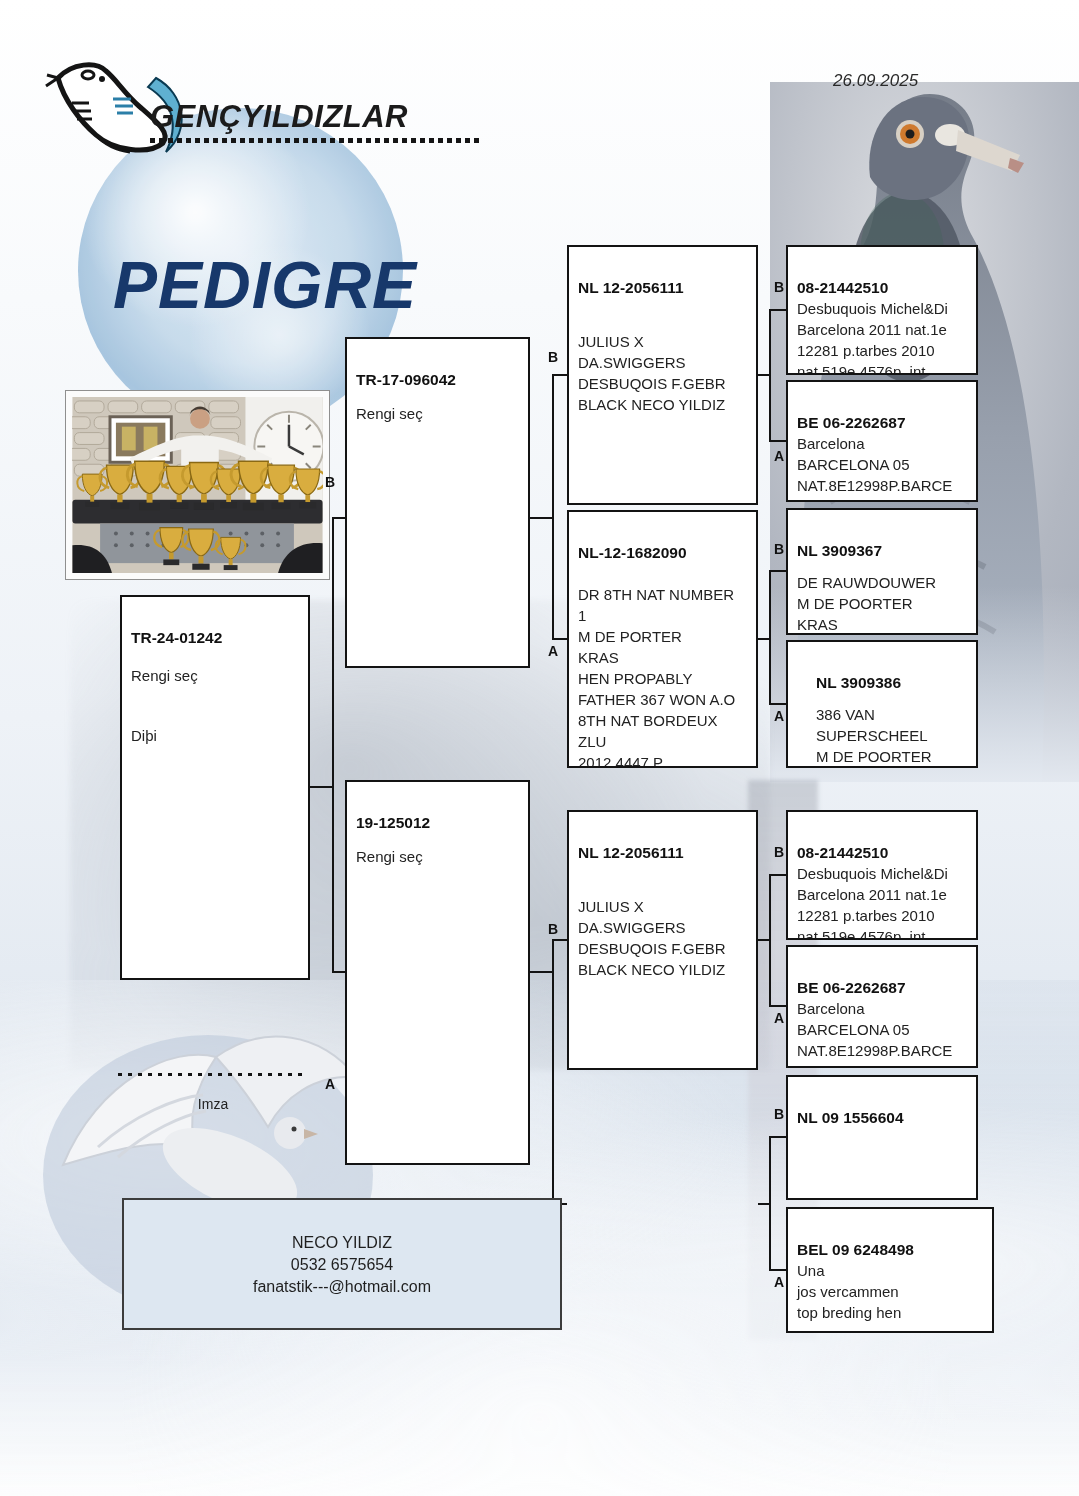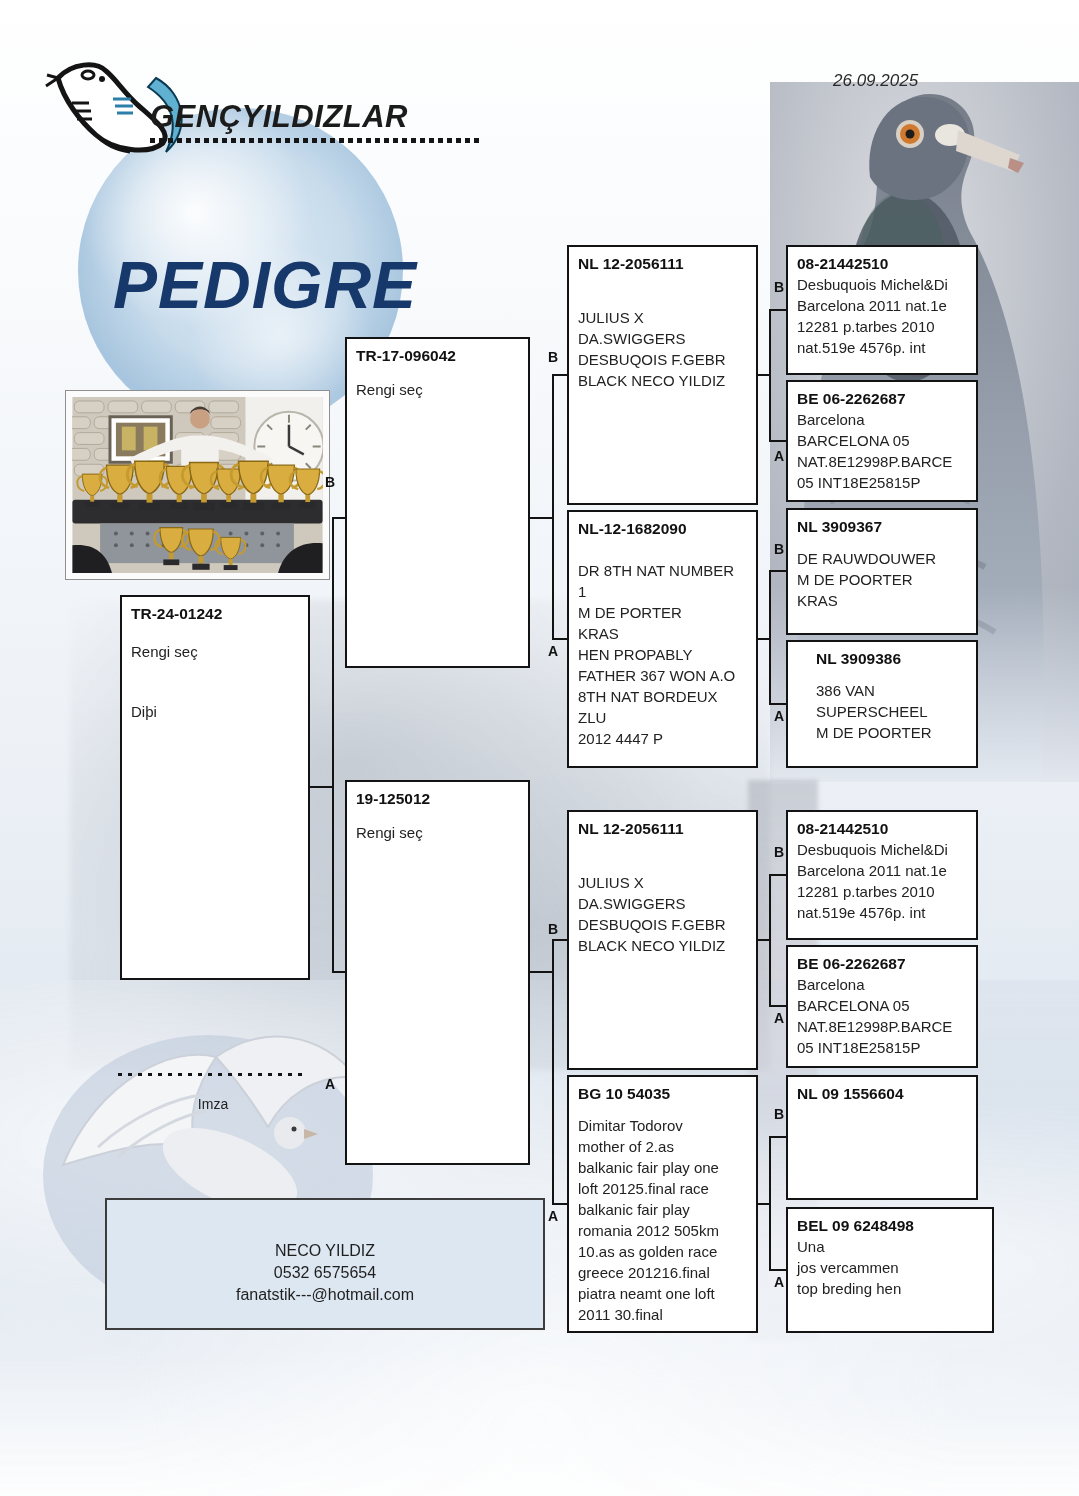--- a/index.html
+++ b/index.html
@@ -38,21 +38,21 @@
     background:repeating-linear-gradient(90deg,#151515 0 5px,transparent 5px 9px); }
   .date-text { position:absolute; left:833px; top:71px; font-size:17px; font-style:italic; color:#2a2a2a; }
   .page-title { position:absolute; left:113px; top:247px; font-size:66px; font-weight:bold; font-style:italic;
     color:#17386b; letter-spacing:1px; }
   
   .photo-frame { position:absolute; left:65px; top:390px; width:265px; height:190px;
     background:#fbfbfb; border:1px solid #8f8f8f; padding:6px; }
   .photo-frame svg { width:100%; height:100%; display:block; }
   
   .pbox { position:absolute; background:#fff; border:2px solid #131313; padding:8px 9px; overflow:hidden; }
-  .pbox-title { font-size:15.5px; font-weight:bold; color:#111; white-space:pre; }
+  .pbox-title { font-size:15.5px; font-weight:bold; color:#111; white-space:pre;margin-top:24px; }
   .pbox-body { font-size:15px; line-height:21px; color:#222; white-space:pre-line; }
   .mt-lg .pbox-body { margin-top:34px; }
   .mt-md .pbox-body { margin-top:22px; }
   .mt-sm .pbox-body { margin-top:12px; }
   .mt-xs .pbox-body { margin-top:14px; }
   .mt-0  .pbox-body { margin-top:1px; }
   .lh-wide .pbox-body { line-height:30px; }
   .b-g1   { left:120px; top:595px;  width:190px; height:385px; }
   .b-g2a  { left:345px; top:337px;  width:185px; height:331px; }
   .b-g2b  { left:345px; top:780px;  width:185px; height:385px; }
@@ -69,22 +69,22 @@
   .b-g4g  { left:786px; top:1075px; width:192px; height:125px; }
   .b-g4h  { left:786px; top:1207px; width:208px; height:126px; }
   
   .ln { position:absolute; background:#131313; }
   .ln.h { height:2px; } .ln.v { width:2px; }
   .clabel { position:absolute; width:16px; text-align:center; font-size:14px; font-weight:bold; color:#111; }
   
   .sig-line { position:absolute; left:118px; top:1073px; width:190px; height:3px;
     background:repeating-linear-gradient(90deg,#151515 0 4px,transparent 4px 10px); }
   .sig-label { position:absolute; left:118px; top:1096px; width:190px; text-align:center; font-size:14px; color:#222; }
-  .contact-box { position:absolute; left:105px; top:1198px; width:440px; height:132px;
-    background:#dde7f1; border:2px solid #3c3c3c; text-align:center; padding-top:40px; }
+  .contact-box { position:absolute; left:122px; top:1198px; width:440px; height:132px;
+    background:#dde7f1; border:2px solid #3c3c3c; text-align:center; padding-top:32px; }
   .contact-box div { font-size:16px; line-height:22px; color:#1f1f1f; }
   .footer-line { position:absolute; left:0; width:1079px; top:1402px; text-align:center;
     font-size:16px; font-style:italic; color:#242424; white-space:pre; }
 </style>
 </head>
 <body>
 
 <div id="page">
 
   <div class="bg-globe"></div>
@@ -292,33 +292,20 @@
 ZLU
 2012 4447 P</div>
   </div>
   <div class="pbox b-g3c mt-lg">
     <div class="pbox-title">NL 12-2056111</div>
     <div class="pbox-body">JULIUS X
 DA.SWIGGERS
 DESBUQOIS F.GEBR
 BLACK NECO YILDIZ</div>
   </div>
-  <div class="pbox b-g3d mt-sm">
-    <div class="pbox-title">BG 10 54035</div>
-    <div class="pbox-body">Dimitar Todorov
-mother of 2.as
-balkanic fair play one
-loft 20125.final race
-balkanic fair play
-romania 2012 505km
-10.as as golden race
-greece 201216.final
-piatra neamt one loft
-2011 30.final</div>
-  </div>
   <div class="pbox b-g4a mt-0">
     <div class="pbox-title">08-21442510</div>
     <div class="pbox-body">Desbuquois Michel&amp;Di
 Barcelona 2011 nat.1e
 12281 p.tarbes 2010
 nat.519e 4576p. int</div>
   </div>
   <div class="pbox b-g4b mt-0">
     <div class="pbox-title">BE 06-2262687</div>
     <div class="pbox-body">Barcelona

